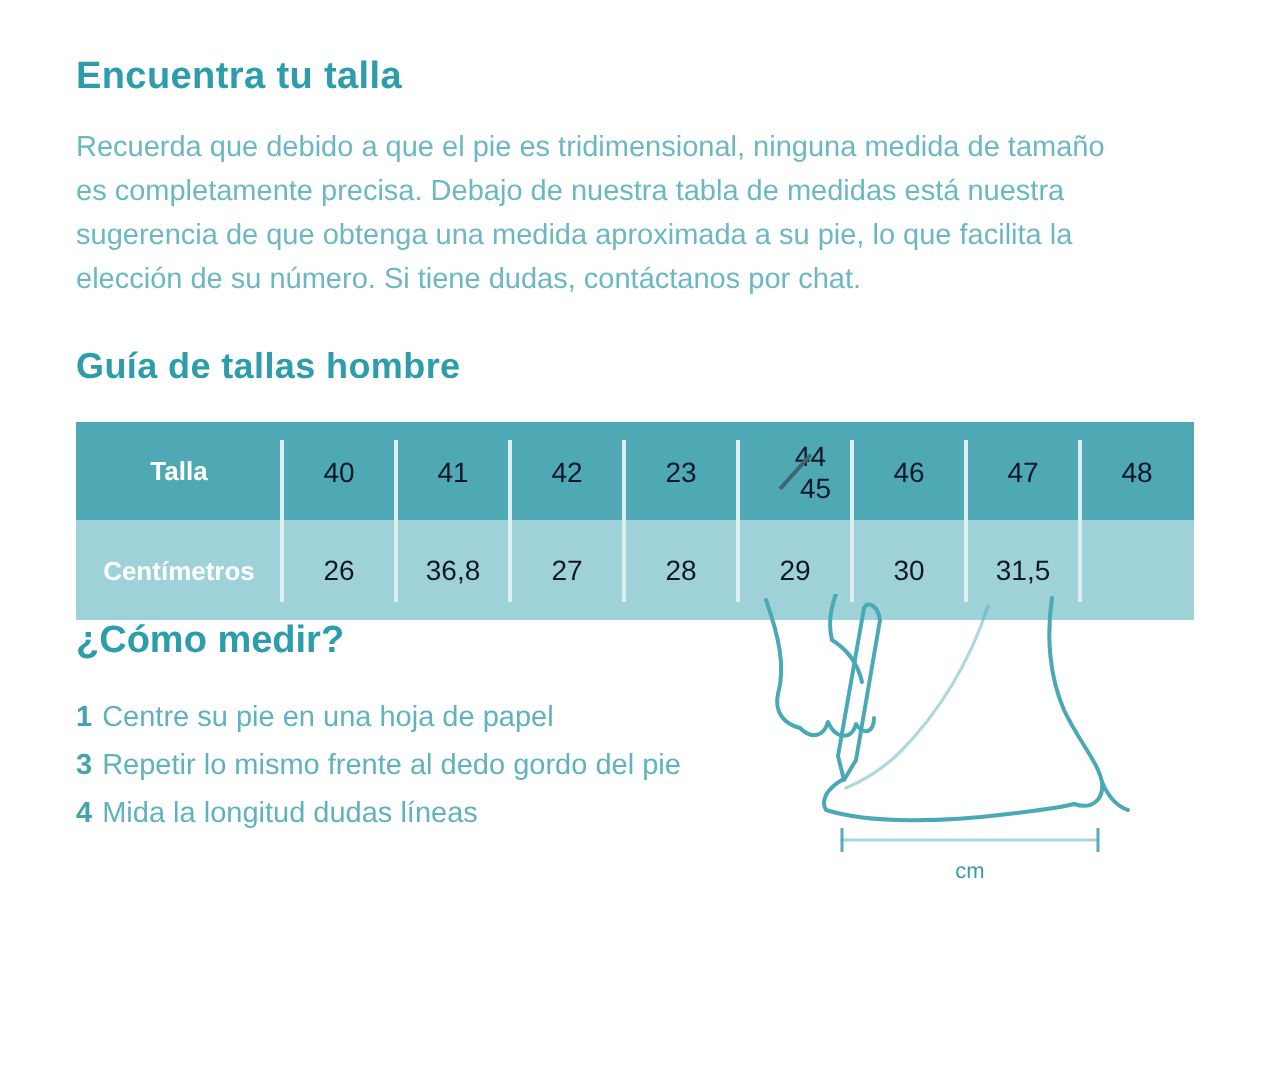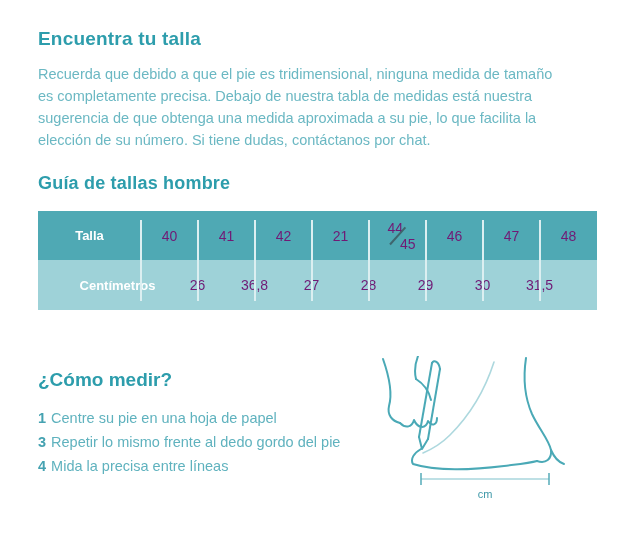--- a/index.html
+++ b/index.html
@@ -34,56 +34,56 @@
     letter-spacing: .2px;
   }
   
   .size-table {
     position: relative;
     margin-top: 17px;
     width: 559px;
   }
   .t-row { display: flex; }
   .t-row.header { background: #4FA9B4; height: 49px; }
-  .t-row.values { background: #9ED2D8; height: 50px; padding-left: 28px; }
+  .t-row.values { background: #9ED2D8; height: 50px; }
   .t-cell {
     display: flex;
     align-items: center;
     justify-content: center;
   }
   .t-cell.rowlabel {
     width: 103px;
     color: #ffffff;
     font-weight: 700;
     font-size: 13px;
   }
   .t-cell.num {
     width: 57px;
-    color: #701a75;
+    color: #0f172a;
     font-size: 14px;
   }
   .divider {
     position: absolute;
     top: 9px;
     bottom: 9px;
     width: 2px;
     background: #DCEFF1;
   }
-  .split-top { position: relative; top: -8px; left: 10px; }
+  .split-top { position: relative; top: -8px; left: 20px; }
   .split-bottom { position: relative; top: 8px; left: -2px; }
   .slash {
     display: inline-block;
     width: 23px;
     height: 1.5px;
     background: #3F656D;
     transform: rotate(-48deg);
     margin: 0 -7px;
   }
   
-  .measure-section { position: relative; margin-top: 59px; }
+  .measure-section { position: relative; }
   .measure-title {
     font-size: 19px;
     font-weight: 700;
     color: #2D9DAC;
   }
   .steps { margin-top: 15px; }
   .step { font-size: 14.5px; line-height: 24px; color: #5FB2BE; }
   .step-num { font-weight: 700; color: #45A2B1; margin-right: 5px; }
   .foot-illustration {
     position: absolute;
@@ -103,21 +103,21 @@
   <p class="intro">Recuerda que debido a que el pie es tridimensional, ninguna medida de tamaño es completamente precisa. Debajo de nuestra tabla de medidas está nuestra sugerencia de que obtenga una medida aproximada a su pie, lo que facilita la elección de su número. Si tiene dudas, contáctanos por chat.</p>
 
   <h2 class="guide-title">Guía de tallas hombre</h2>
 
   <div class="size-table">
     <div class="t-row header">
       <div class="t-cell rowlabel">Talla</div>
       <div class="t-cell num">40</div>
       <div class="t-cell num">41</div>
       <div class="t-cell num">42</div>
-      <div class="t-cell num">21</div>
+      <div class="t-cell num">23</div>
       <div class="t-cell num">
         <span class="split-top">44</span>
         <span class="slash"></span>
         <span class="split-bottom">45</span>
       </div>
       <div class="t-cell num">46</div>
       <div class="t-cell num">47</div>
       <div class="t-cell num">48</div>
     </div>
     <div class="t-row values">
@@ -143,21 +143,21 @@
   <div class="measure-section">
     <h2 class="measure-title">¿Cómo medir?</h2>
     <div class="steps">
       <div class="step">
         <span class="step-num">1</span><span class="step-text">Centre su pie en una hoja de papel</span>
       </div>
       <div class="step">
         <span class="step-num">3</span><span class="step-text">Repetir lo mismo frente al dedo gordo del pie</span>
       </div>
       <div class="step">
-        <span class="step-num">4</span><span class="step-text">Mida la precisa entre líneas</span>
+        <span class="step-num">4</span><span class="step-text">Mida la longitud dudas líneas</span>
       </div>
     </div>
 
     <svg class="foot-illustration" viewBox="0 0 200 150" xmlns="http://www.w3.org/2000/svg">
       <g fill="none" stroke="#4AA9B6" stroke-width="2" stroke-linecap="round" stroke-linejoin="round">
 
         <path d="M149,2 C146,22 148,42 155,58 C162,73 172,84 174,94 C175,103 169,108 160,105"></path>
 
         <path d="M174,94 C177,101 181,106 187,108"></path>
 

